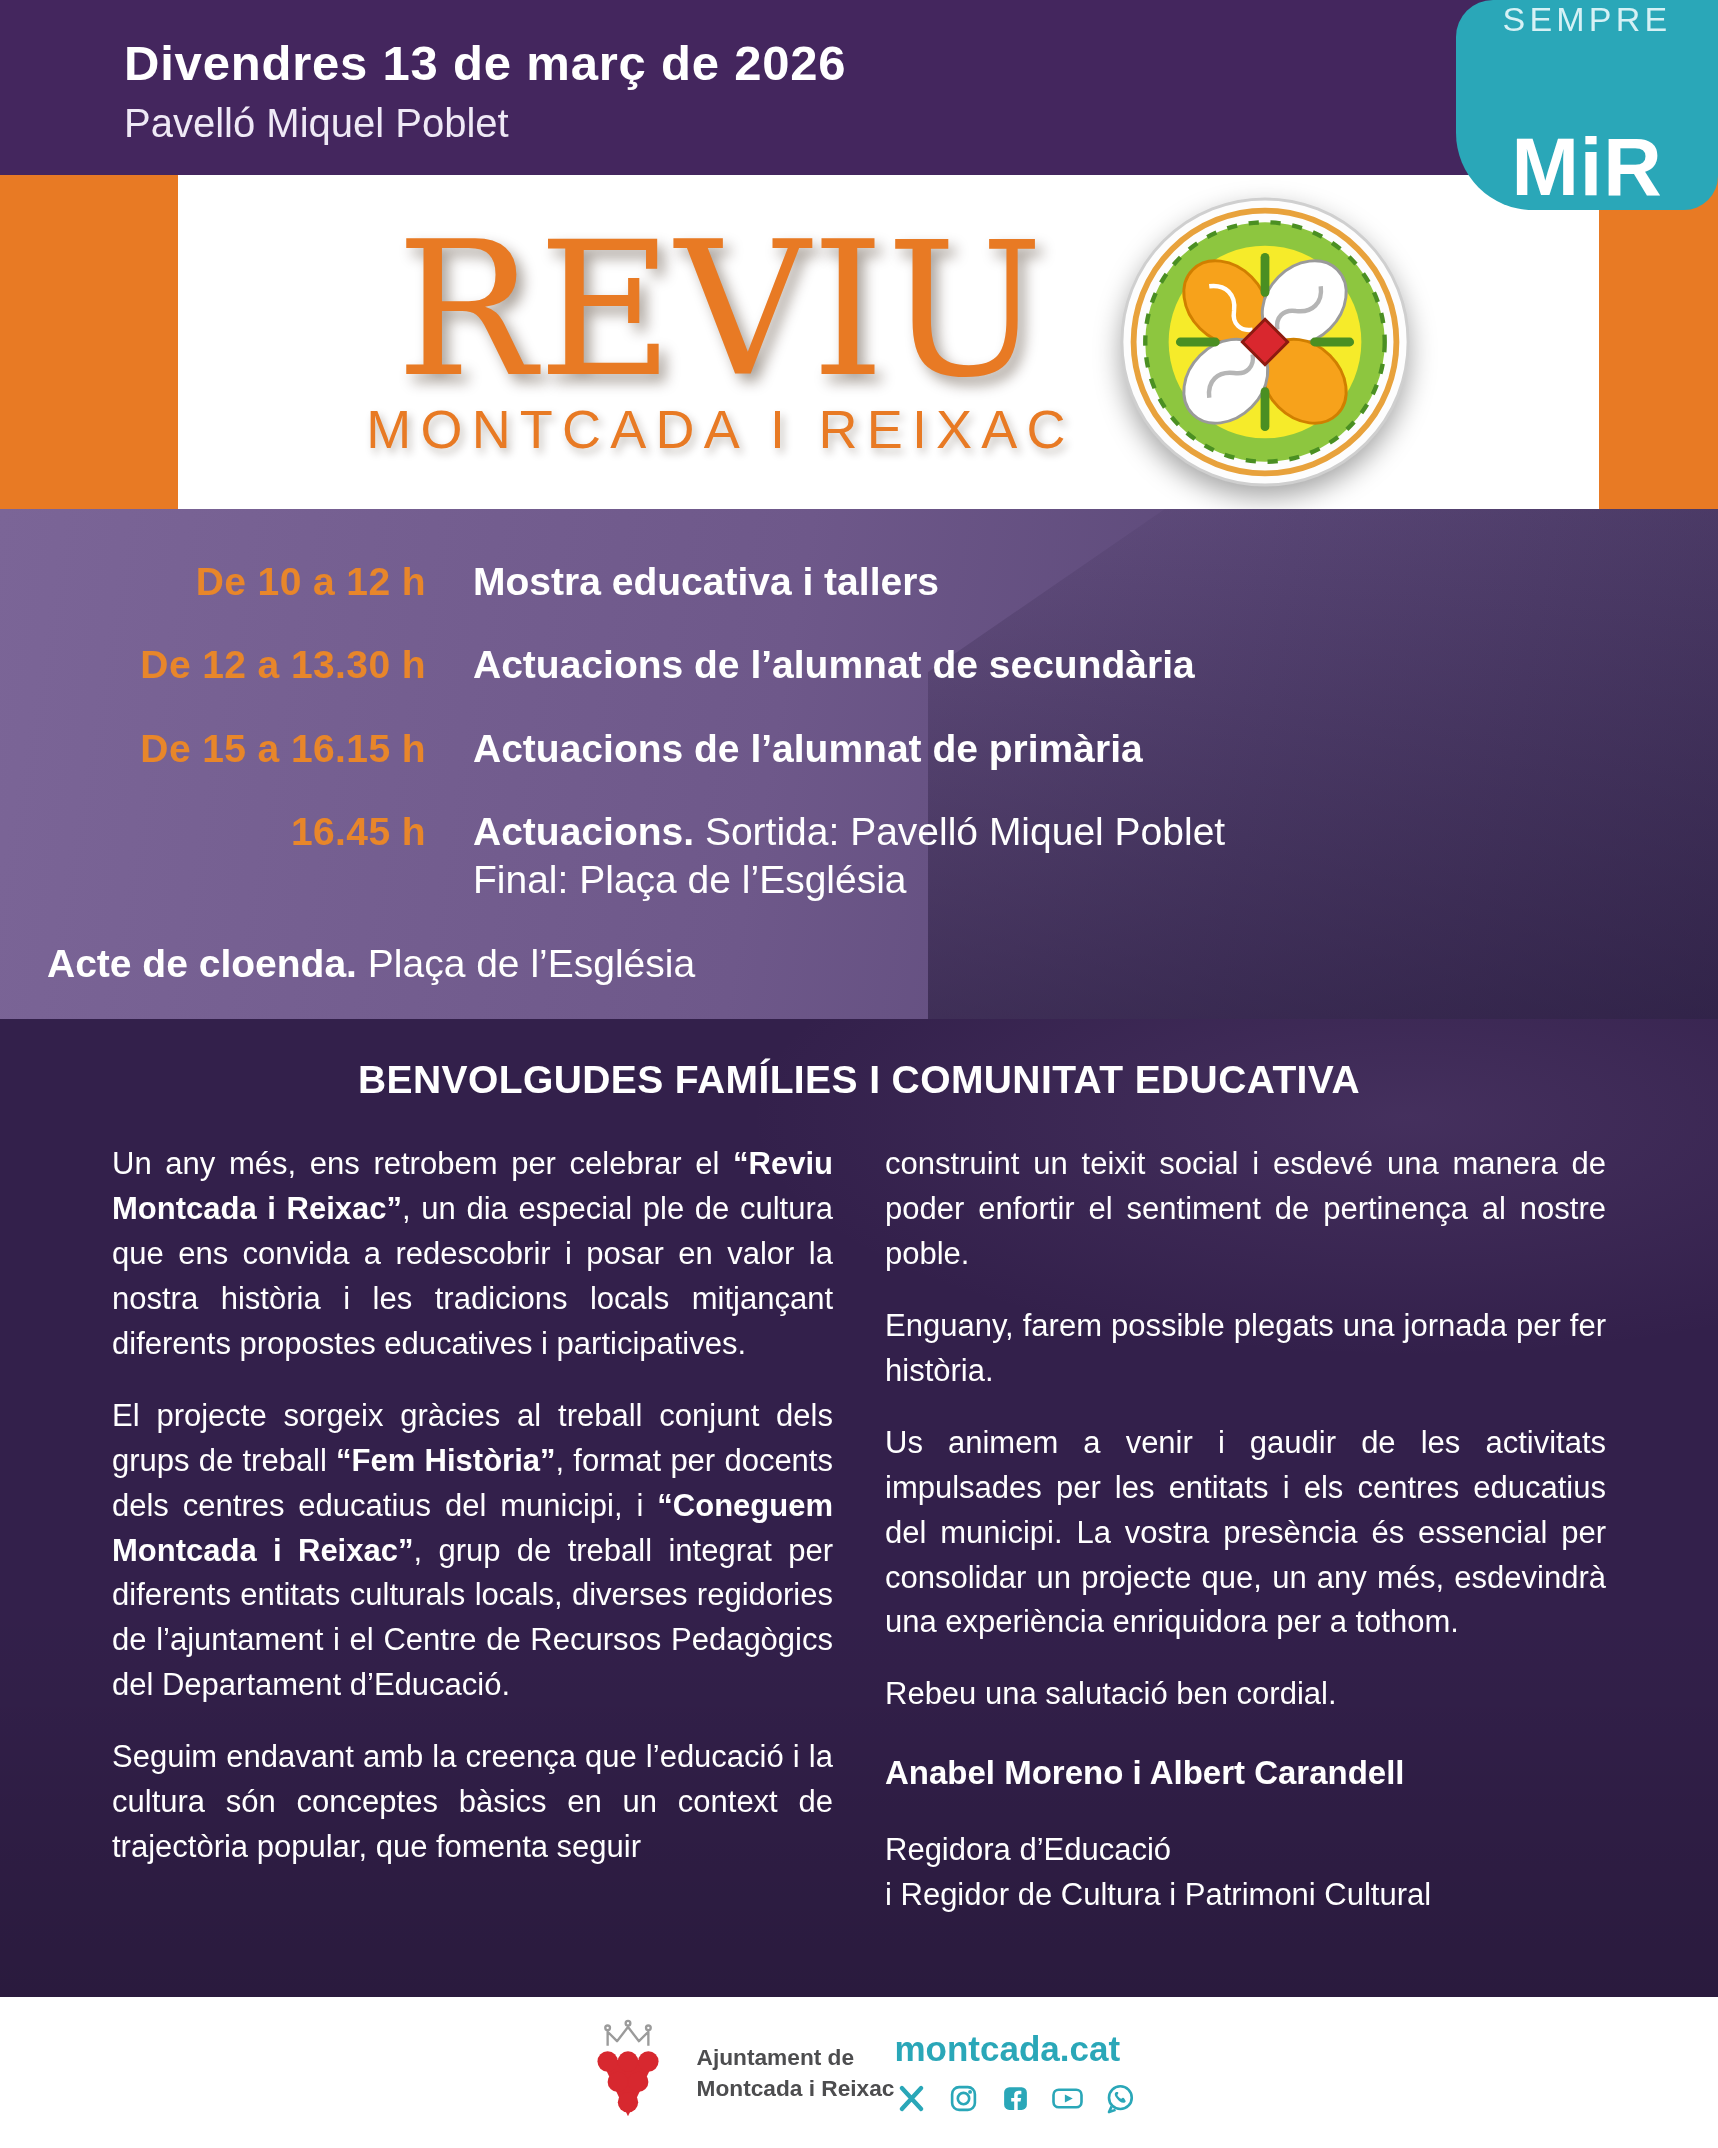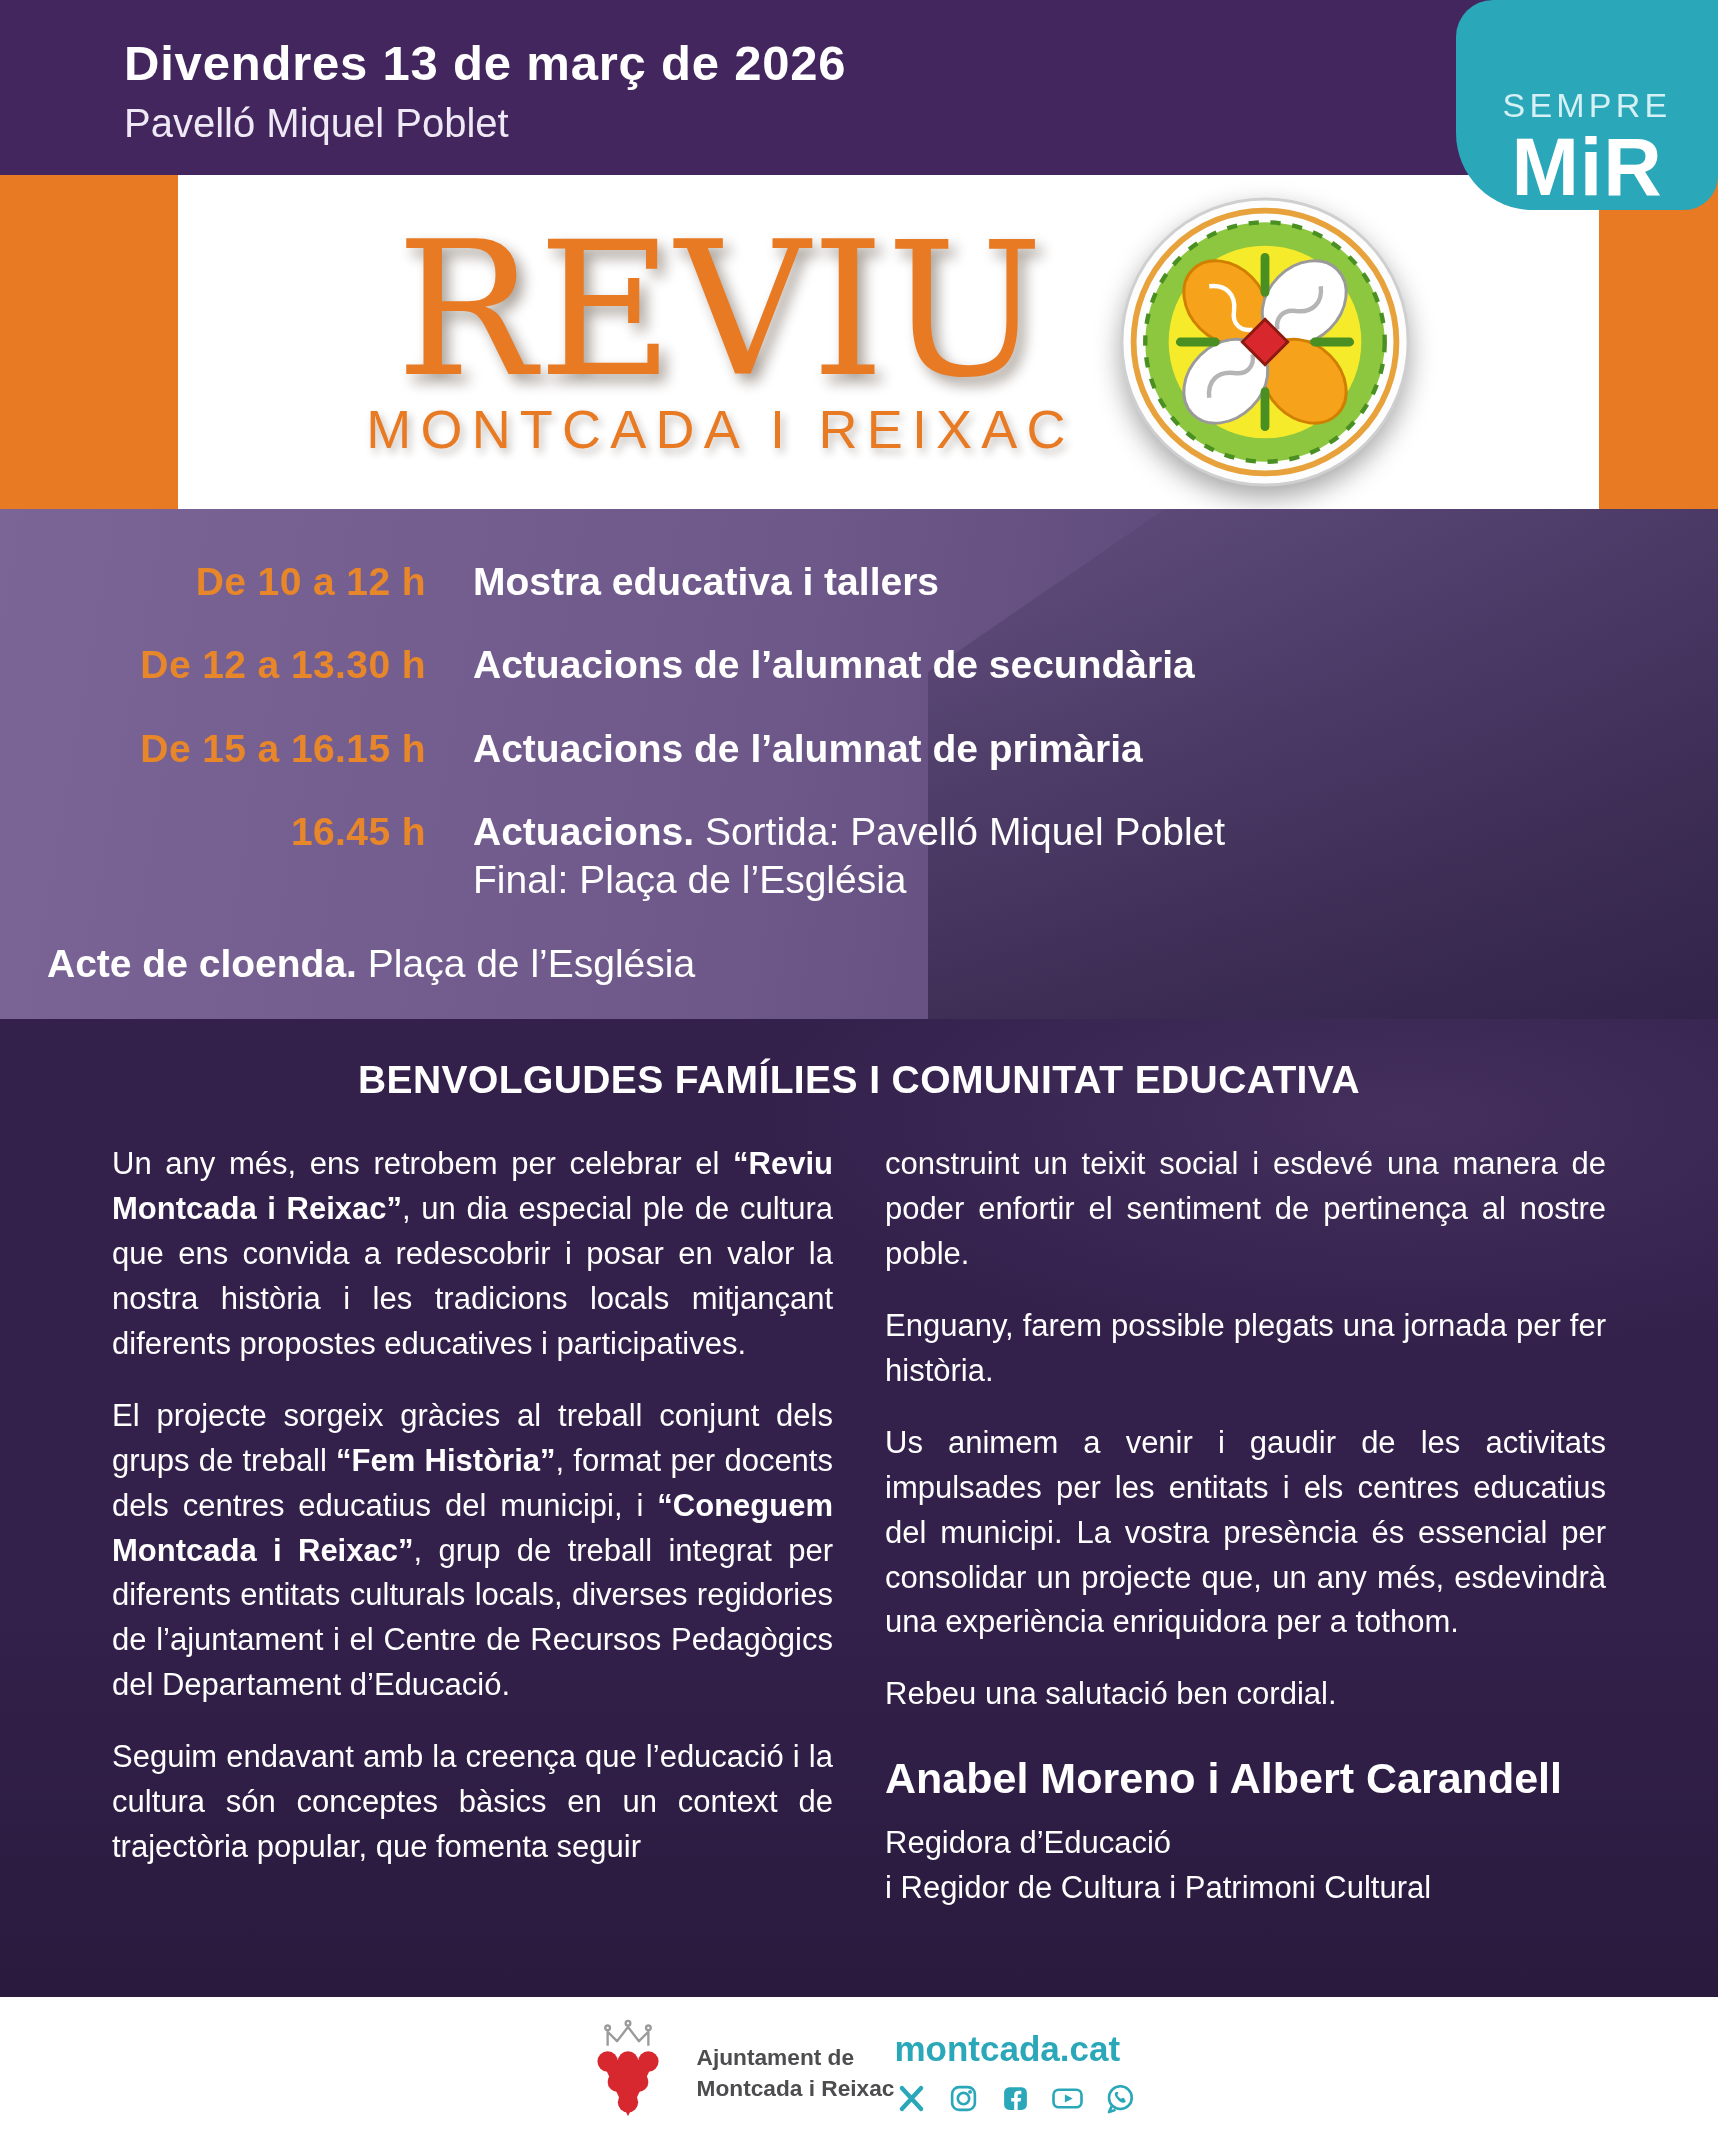--- a/index.html
+++ b/index.html
@@ -7,21 +7,21 @@
         font-family:"Liberation Sans",sans-serif;}
 
   
   .top-bar{position:relative;height:175px;background:#44265e;color:#fff;
            padding:35px 0 0 124px;box-sizing:border-box;}
   .date-line{font-size:49px;font-weight:bold;letter-spacing:0.8px;}
   .venue-line{font-size:40px;margin-top:10px;color:#efe9f6;font-weight:400;}
 
   .mir-badge{position:absolute;top:0;right:0;width:262px;height:210px;background:#2aa7b8;
              border-radius:37px 0 34px 77px;display:flex;flex-direction:column;align-items:center;
-             justify-content:flex-end;gap:0;z-index:6;}
+             justify-content:space-between;gap:0;z-index:6;}
   .badge-top{font-size:34px;letter-spacing:4.2px;color:#d6f1f5;font-weight:400;}
   .badge-brand{font-size:81px;font-weight:bold;color:#fff;line-height:1.05;letter-spacing:0.8px;}
 
   
   .logo-band{position:relative;height:334px;background:#e87a24;}
   .logo-panel{position:absolute;left:178px;right:119px;top:0;bottom:0;background:#fff;
               display:flex;align-items:center;justify-content:center;gap:44px;}
   .reviu-block{text-align:center;}
   .reviu-title{font-family:"DejaVu Serif",serif;font-size:186px;line-height:0.92;color:#e87a24;
                letter-spacing:1.7px;text-shadow:6.7px 8.4px 13.4px rgba(40,20,0,0.40);}
@@ -50,21 +50,21 @@
   .letter::before{content:"";position:absolute;inset:0;pointer-events:none;
           background:radial-gradient(55% 35% at 82% 10%,rgba(160,130,190,0.16),rgba(0,0,0,0) 70%),
                      linear-gradient(to bottom,rgba(0,0,0,0) 60%,rgba(0,0,0,0.18));}
   .letter-inner{position:relative;z-index:2;}
   .letter-heading{text-align:center;font-size:39px;font-weight:bold;letter-spacing:0.4px;
                   margin:0 0 40px;}
   .letter-cols{display:flex;gap:52px;}
   .letter-col{flex:1;min-width:0;}
   .letter-col p{margin:0 0 27px;font-size:31px;line-height:1.45;text-align:justify;}
   .signature{margin-top:37px;}
-  .sig-names{font-weight:bold;font-size:43px;margin-bottom:18px;}
+  .sig-names{font-weight:bold;font-size:33px;margin-bottom:36px;}
   .sig-role{font-size:31px;line-height:1.45;}
 
   
   .page-footer{height:151px;background:#fff;display:flex;align-items:center;
                justify-content:center;padding:0 99px;box-sizing:border-box;}
   .council{display:flex;align-items:center;gap:22px;}
   .council-logo{width:94px;height:111px;}
   .council-text{color:#4d4d4f;font-weight:bold;font-size:22.7px;line-height:1.35;}
   .site-block{display:flex;flex-direction:column;align-items:flex-start;gap:11.7px;}
   .website{color:#2aa7b8;font-weight:bold;font-size:35px;cursor:pointer;}

